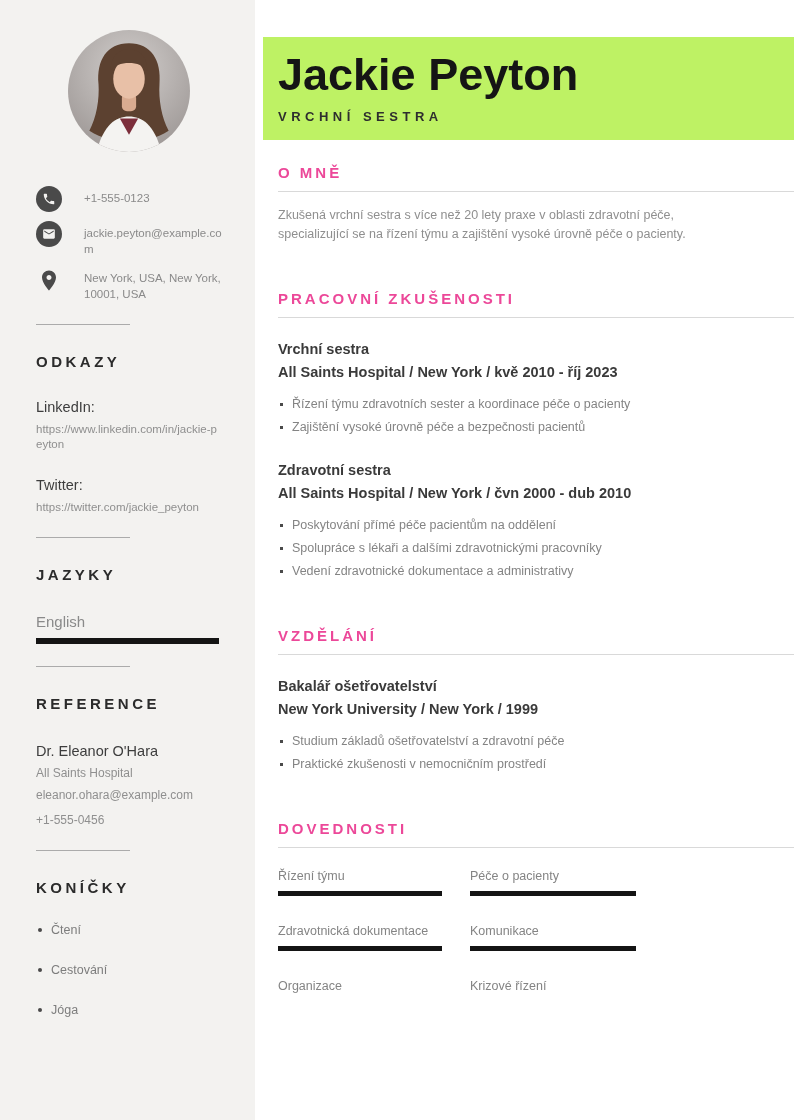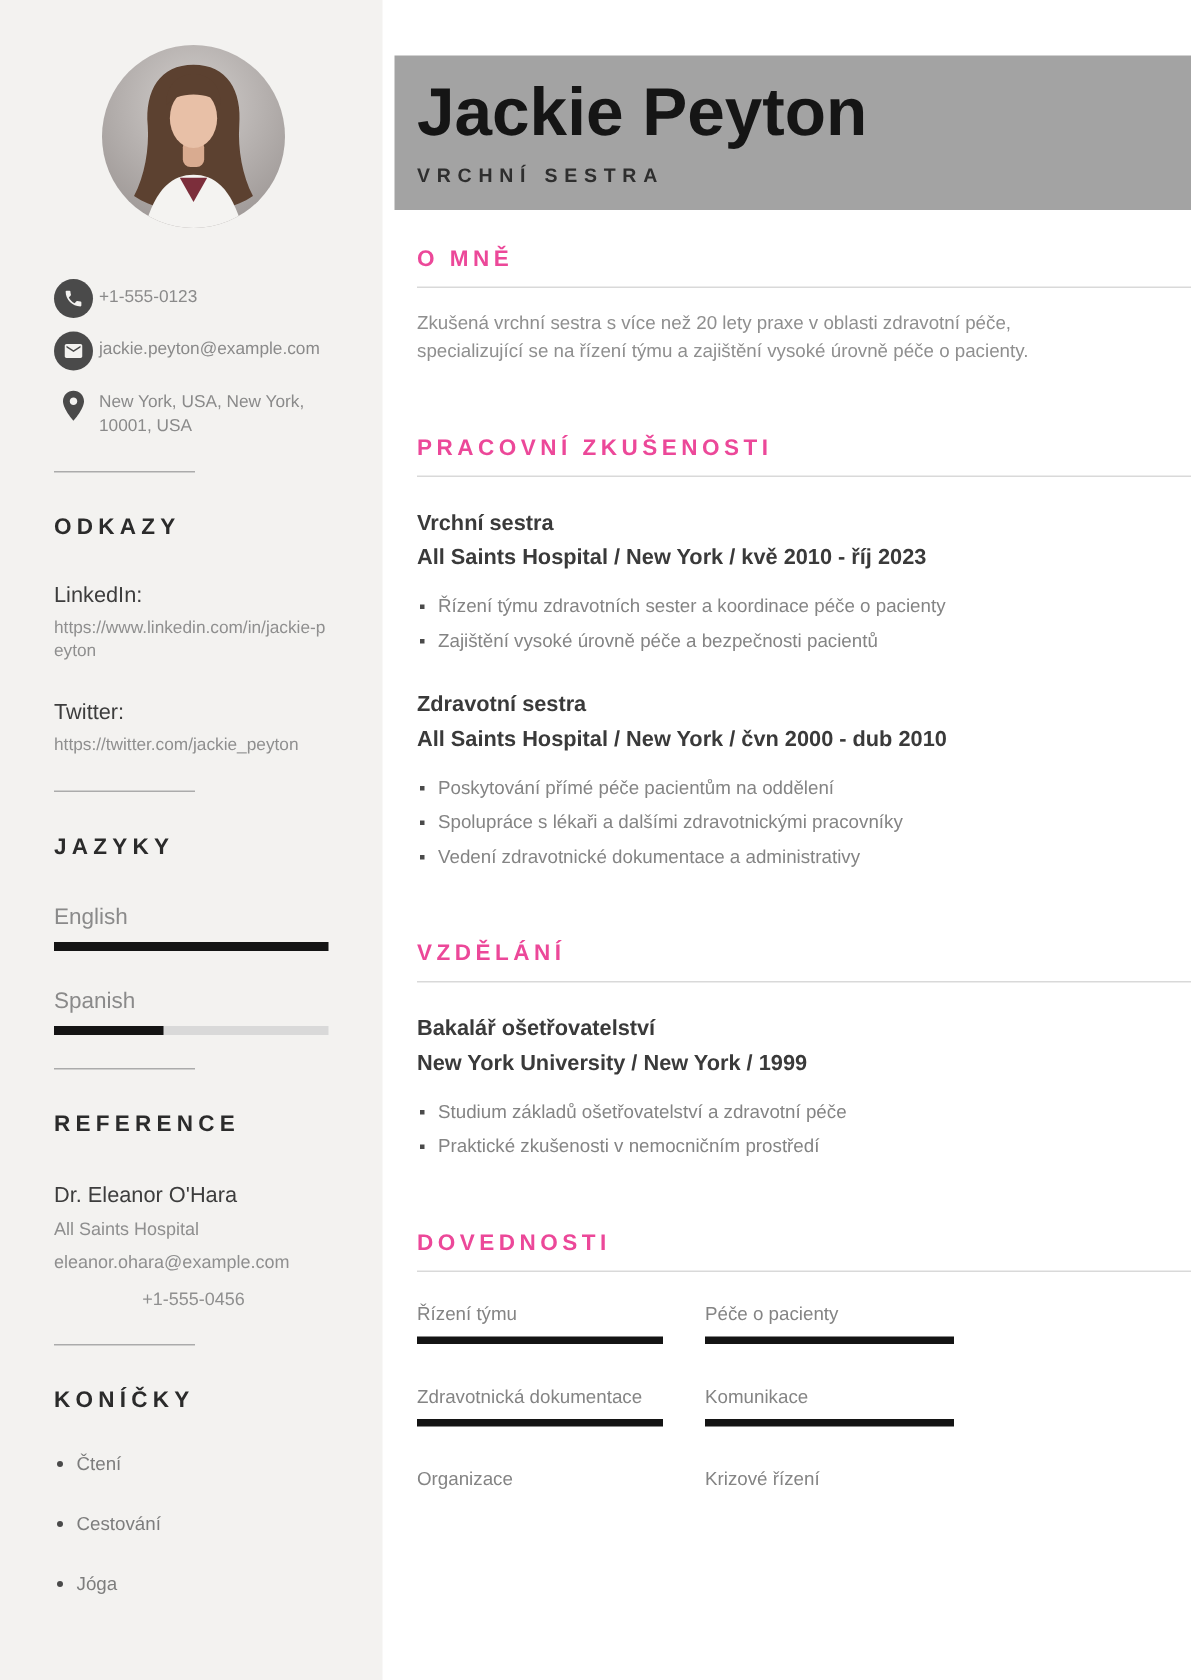--- a/index.html
+++ b/index.html
@@ -16,21 +16,21 @@
     background:#f3f2f0;box-sizing:border-box;
     padding:30px 33px 0 36px;
   }
   .photo{
     width:122px;height:122px;border-radius:50%;overflow:hidden;
     margin:0 auto;display:block;
   }
   .photo svg{display:block;width:100%;height:100%;}
 
   .contact{margin-top:34px;}
-  .c-row{display:flex;align-items:flex-start;gap:4px;margin-bottom:9px;}
+  .c-row{display:flex;align-items:flex-start;gap:22px;margin-bottom:9px;}
   .c-icon{
     flex:0 0 auto;width:26px;height:26px;border-radius:50%;
     background:#4a4a4a;display:flex;align-items:center;justify-content:center;
   }
   .c-icon svg{width:14px;height:14px;fill:#f3f2f0;}
   .c-icon.pin-wrap{background:transparent;border-radius:0;height:29px;}
   .c-icon.pin-wrap svg{width:24px;height:29px;fill:#4a4a4a;}
   .c-text{
     font-size:11.5px;color:#8a8a8a;line-height:16px;padding-top:4px;
     width:154px;
@@ -52,36 +52,36 @@
   }
 
   .lang{margin-top:25px;}
   .lang.first{margin-top:30px;}
   .lang-name{font-size:15px;color:#8a8a8a;}
   .lang-track{margin-top:8px;width:183px;height:6px;background:#d9d9d9;}
   .lang-fill{height:6px;background:#141414;}
 
   .ref-name{margin-top:31px;font-size:14.5px;color:#3d3d3d;}
   .ref-line{margin-top:6px;font-size:12px;color:#8f8f8f;line-height:16px;}
-  .ref-line.phone{margin-top:9px;text-align:center;}
+  .ref-line.phone{margin-top:9px;}
 
   .hobby-list{list-style:none;margin:27px 0 0 0;padding:0;}
   .hobby-list li{
     position:relative;padding-left:15px;font-size:12.5px;color:#7d7d7d;
     margin-bottom:26px;
   }
   .hobby-list li::before{
     content:"";position:absolute;left:2px;top:5px;width:4px;height:4px;
     border-radius:50%;background:#4a4a4a;
   }
 
   
   .band{
     position:absolute;left:263px;top:37px;width:531px;height:103px;
-    background:#a3a3a3;box-sizing:border-box;padding:12px 0 0 15px;
+    background:#bef264;box-sizing:border-box;padding:12px 0 0 15px;
   }
   .name{
     margin:0;font-size:45px;line-height:52px;font-weight:bold;
     color:#151515;letter-spacing:0px;
   }
   .role{
     margin-top:8px;font-size:13px;font-weight:600;letter-spacing:4.5px;
     color:#2e2e2e;
   }
 
@@ -182,26 +182,20 @@
 
     <hr class="s-div">
 
     <h2 class="s-h">JAZYKY</h2>
     <div class="lang first">
       <div class="lang-name">English</div>
       <div class="lang-track">
         <div class="lang-fill" style="width: 100%;"></div>
       </div>
     </div>
-    <div class="lang">
-      <div class="lang-name">Spanish</div>
-      <div class="lang-track">
-        <div class="lang-fill" style="width: 40%;"></div>
-      </div>
-    </div>
 
     <hr class="s-div">
 
     <h2 class="s-h">REFERENCE</h2>
     <div class="ref-name">Dr. Eleanor O'Hara</div>
     <div class="ref-line">All Saints Hospital</div>
     <div class="ref-line">eleanor.ohara@example.com</div>
     <div class="ref-line phone">+1-555-0456</div>
 
     <hr class="s-div">

